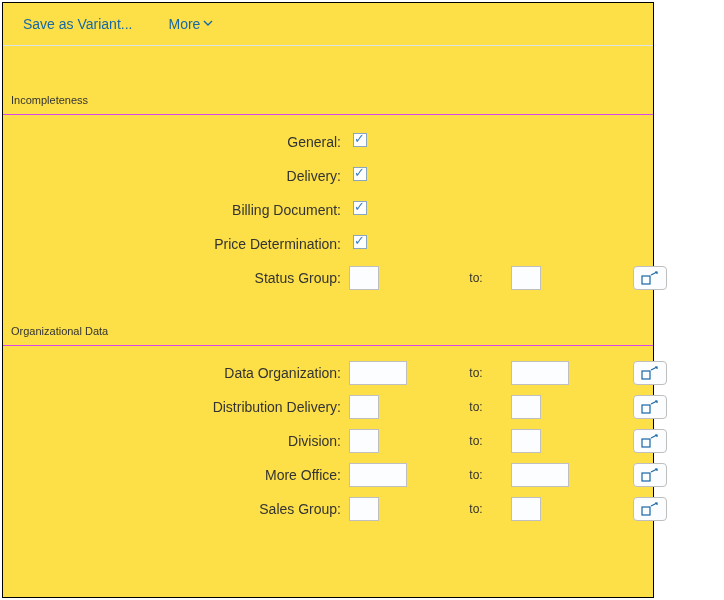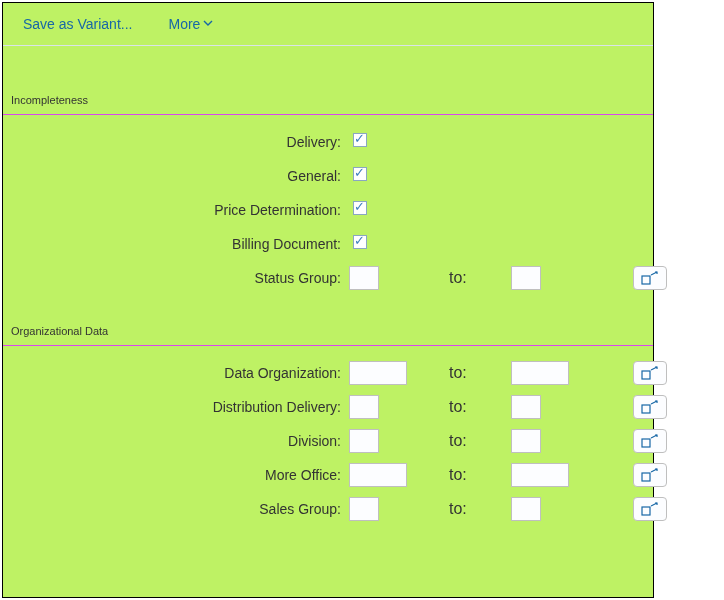--- a/index.html
+++ b/index.html
@@ -9,21 +9,21 @@
     background: #fff;
     width: 724px;
     height: 600px;
     overflow: hidden;
   }
   .frame {
     width: 652px;
     height: 596px;
     margin: 2px;
     border: 1px solid #000;
-    background: #bef264;
+    background: #fde047;
   }
   .toolbar {
     height: 42px;
     display: flex;
     align-items: center;
     padding: 0 20px;
     gap: 36px;
   }
   .toolbar a {
     color: #1767a6;
@@ -52,23 +52,23 @@
     height: 34px;
     padding-right: 20px;
   }
   .lbl {
     text-align: right;
     padding-right: 8px;
     font-size: 14px;
     color: #333;
   }
   .to-lbl {
-    text-align: left;
+    text-align: center;
     padding-right: 8px;
-    font-size: 16px;
+    font-size: 12px;
     color: #333;
   }
   input[type="text"].short {
     width: 30px;
     height: 24px;
     border: 1px solid #bfbfbf;
     background: #fcfdff;
     padding: 0 2px;
     font-size: 13px;
   }
@@ -123,48 +123,48 @@
           </svg>
       </span>
     </a>
   </div>
   <div class="toolbar-sep"></div>
 
   <div class="section-title first">Incompleteness</div>
   <div class="rows">
 
     <div class="row">
+      <div class="lbl">General:</div>
+      <div><input type="checkbox" class="chk" checked="" style=""></div>
+      <div></div>
+        <div></div>
+        <div></div>
+        <div></div>
+    </div>
+
+    <div class="row">
       <div class="lbl">Delivery:</div>
       <div><input type="checkbox" class="chk" checked="" style=""></div>
       <div></div>
         <div></div>
         <div></div>
         <div></div>
     </div>
 
     <div class="row">
-      <div class="lbl">General:</div>
+      <div class="lbl">Billing Document:</div>
       <div><input type="checkbox" class="chk" checked="" style=""></div>
       <div></div>
         <div></div>
         <div></div>
         <div></div>
     </div>
 
     <div class="row">
       <div class="lbl">Price Determination:</div>
-      <div><input type="checkbox" class="chk" checked="" style=""></div>
-      <div></div>
-        <div></div>
-        <div></div>
-        <div></div>
-    </div>
-
-    <div class="row">
-      <div class="lbl">Billing Document:</div>
       <div><input type="checkbox" class="chk" checked="" style=""></div>
       <div></div>
         <div></div>
         <div></div>
         <div></div>
     </div>
 
 
     <div class="row">
       <div class="lbl">Status Group:</div>

